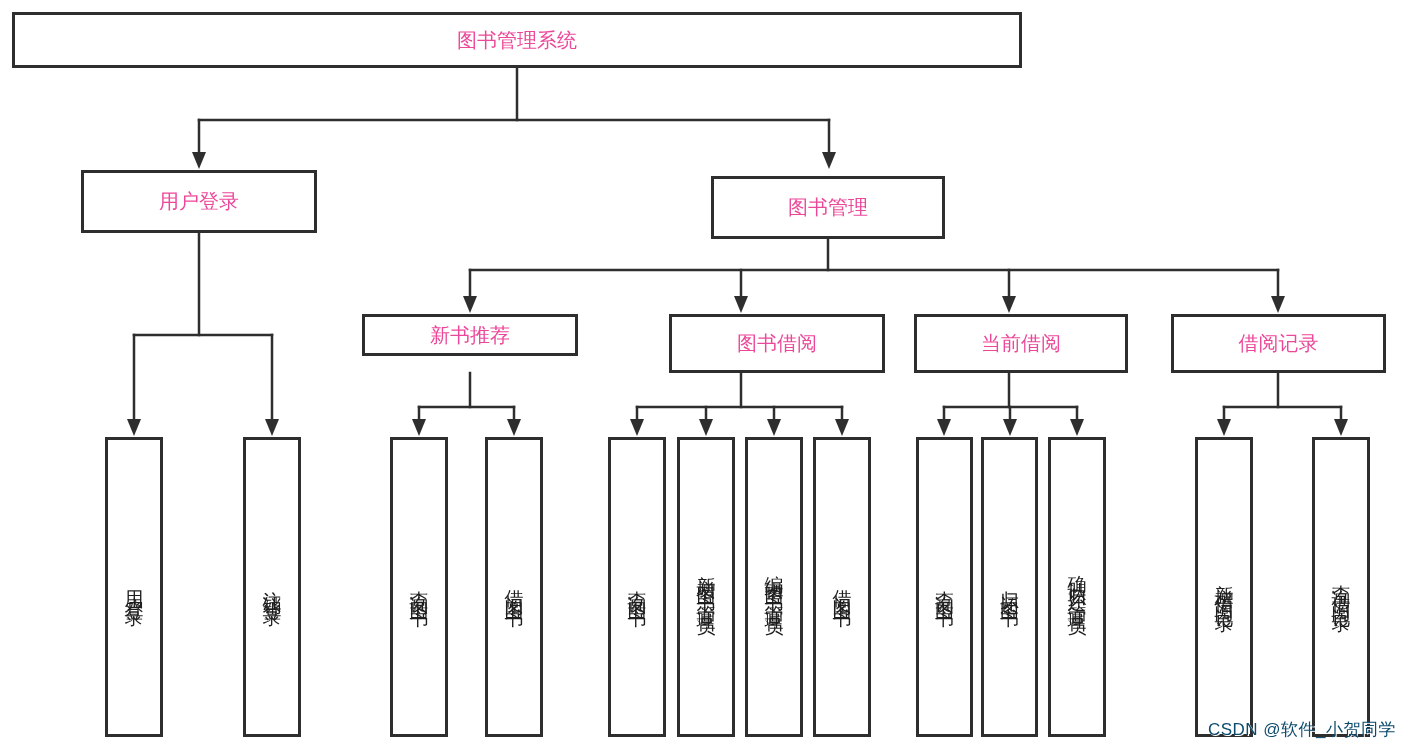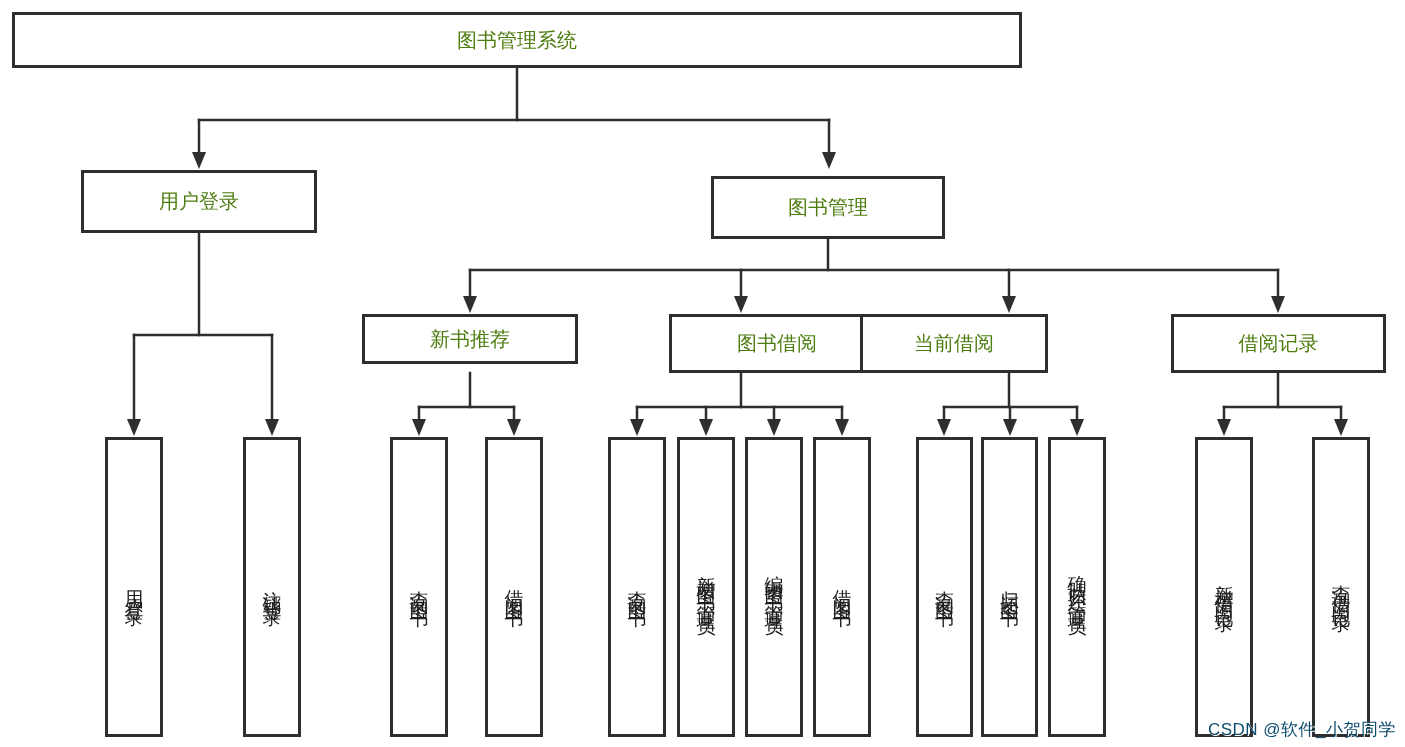--- a/index.html
+++ b/index.html
@@ -5,21 +5,21 @@
   html,body { margin:0; padding:0; background:#fff; }
   .stage {
     position:relative; width:1405px; height:747px; background:#ffffff;
     font-family:"Liberation Sans", sans-serif; overflow:hidden;
   }
   svg.connectors { position:absolute; left:0; top:0; z-index:1; }
   .hbox {
     position:absolute; z-index:2; background:#ffffff;
     border:3px solid #2e2e2e; box-sizing:border-box;
     display:flex; align-items:center; justify-content:center;
-    font-size:20px; color:#4d7c0f; white-space:nowrap;
+    font-size:20px; color:#ec4899; white-space:nowrap;
   }
   .vbox {
     position:absolute; z-index:2; background:#ffffff;
     border:3px solid #2e2e2e; box-sizing:border-box;
     display:flex; align-items:center; justify-content:center;
   }
   .vtext {
     writing-mode:vertical-rl; text-orientation:mixed;
     font-size:19px; line-height:1.05; letter-spacing:6px;
     color:#1e1e1e; white-space:nowrap;
@@ -105,27 +105,27 @@
     <span>图书管理系统</span>
   </div>
 
   <div class="hbox" style="left:81px; top:170px; width:236px; height:63px;">
     <span>用户登录</span>
   </div>
   <div class="hbox" style="left:711px; top:176px; width:234px; height:63px;">
     <span>图书管理</span>
   </div>
 
-  <div class="hbox" style="left:362px; top:314px; width:216px; height:50px;">
+  <div class="hbox" style="left:362px; top:314px; width:216px; height:42px;">
     <span>新书推荐</span>
   </div>
   <div class="hbox" style="left:633px; top:314px; width:216px; height:59px;margin-left:36px;">
     <span>图书借阅</span>
   </div>
-  <div class="hbox" style="left:860px; top:314px; width:188px; height:59px;">
+  <div class="hbox" style="left:914px; top:314px; width:214px; height:59px;">
     <span>当前借阅</span>
   </div>
   <div class="hbox" style="left:1171px; top:314px; width:215px; height:59px;align-items:center;">
     <span>借阅记录</span>
   </div>
 
   <div class="vbox" style="left:105px; top:437px; width:58px; height:300px;">
     <span class="vtext">用户登录</span>
   </div>
   <div class="vbox" style="left:243px; top:437px; width:58px; height:300px;">

